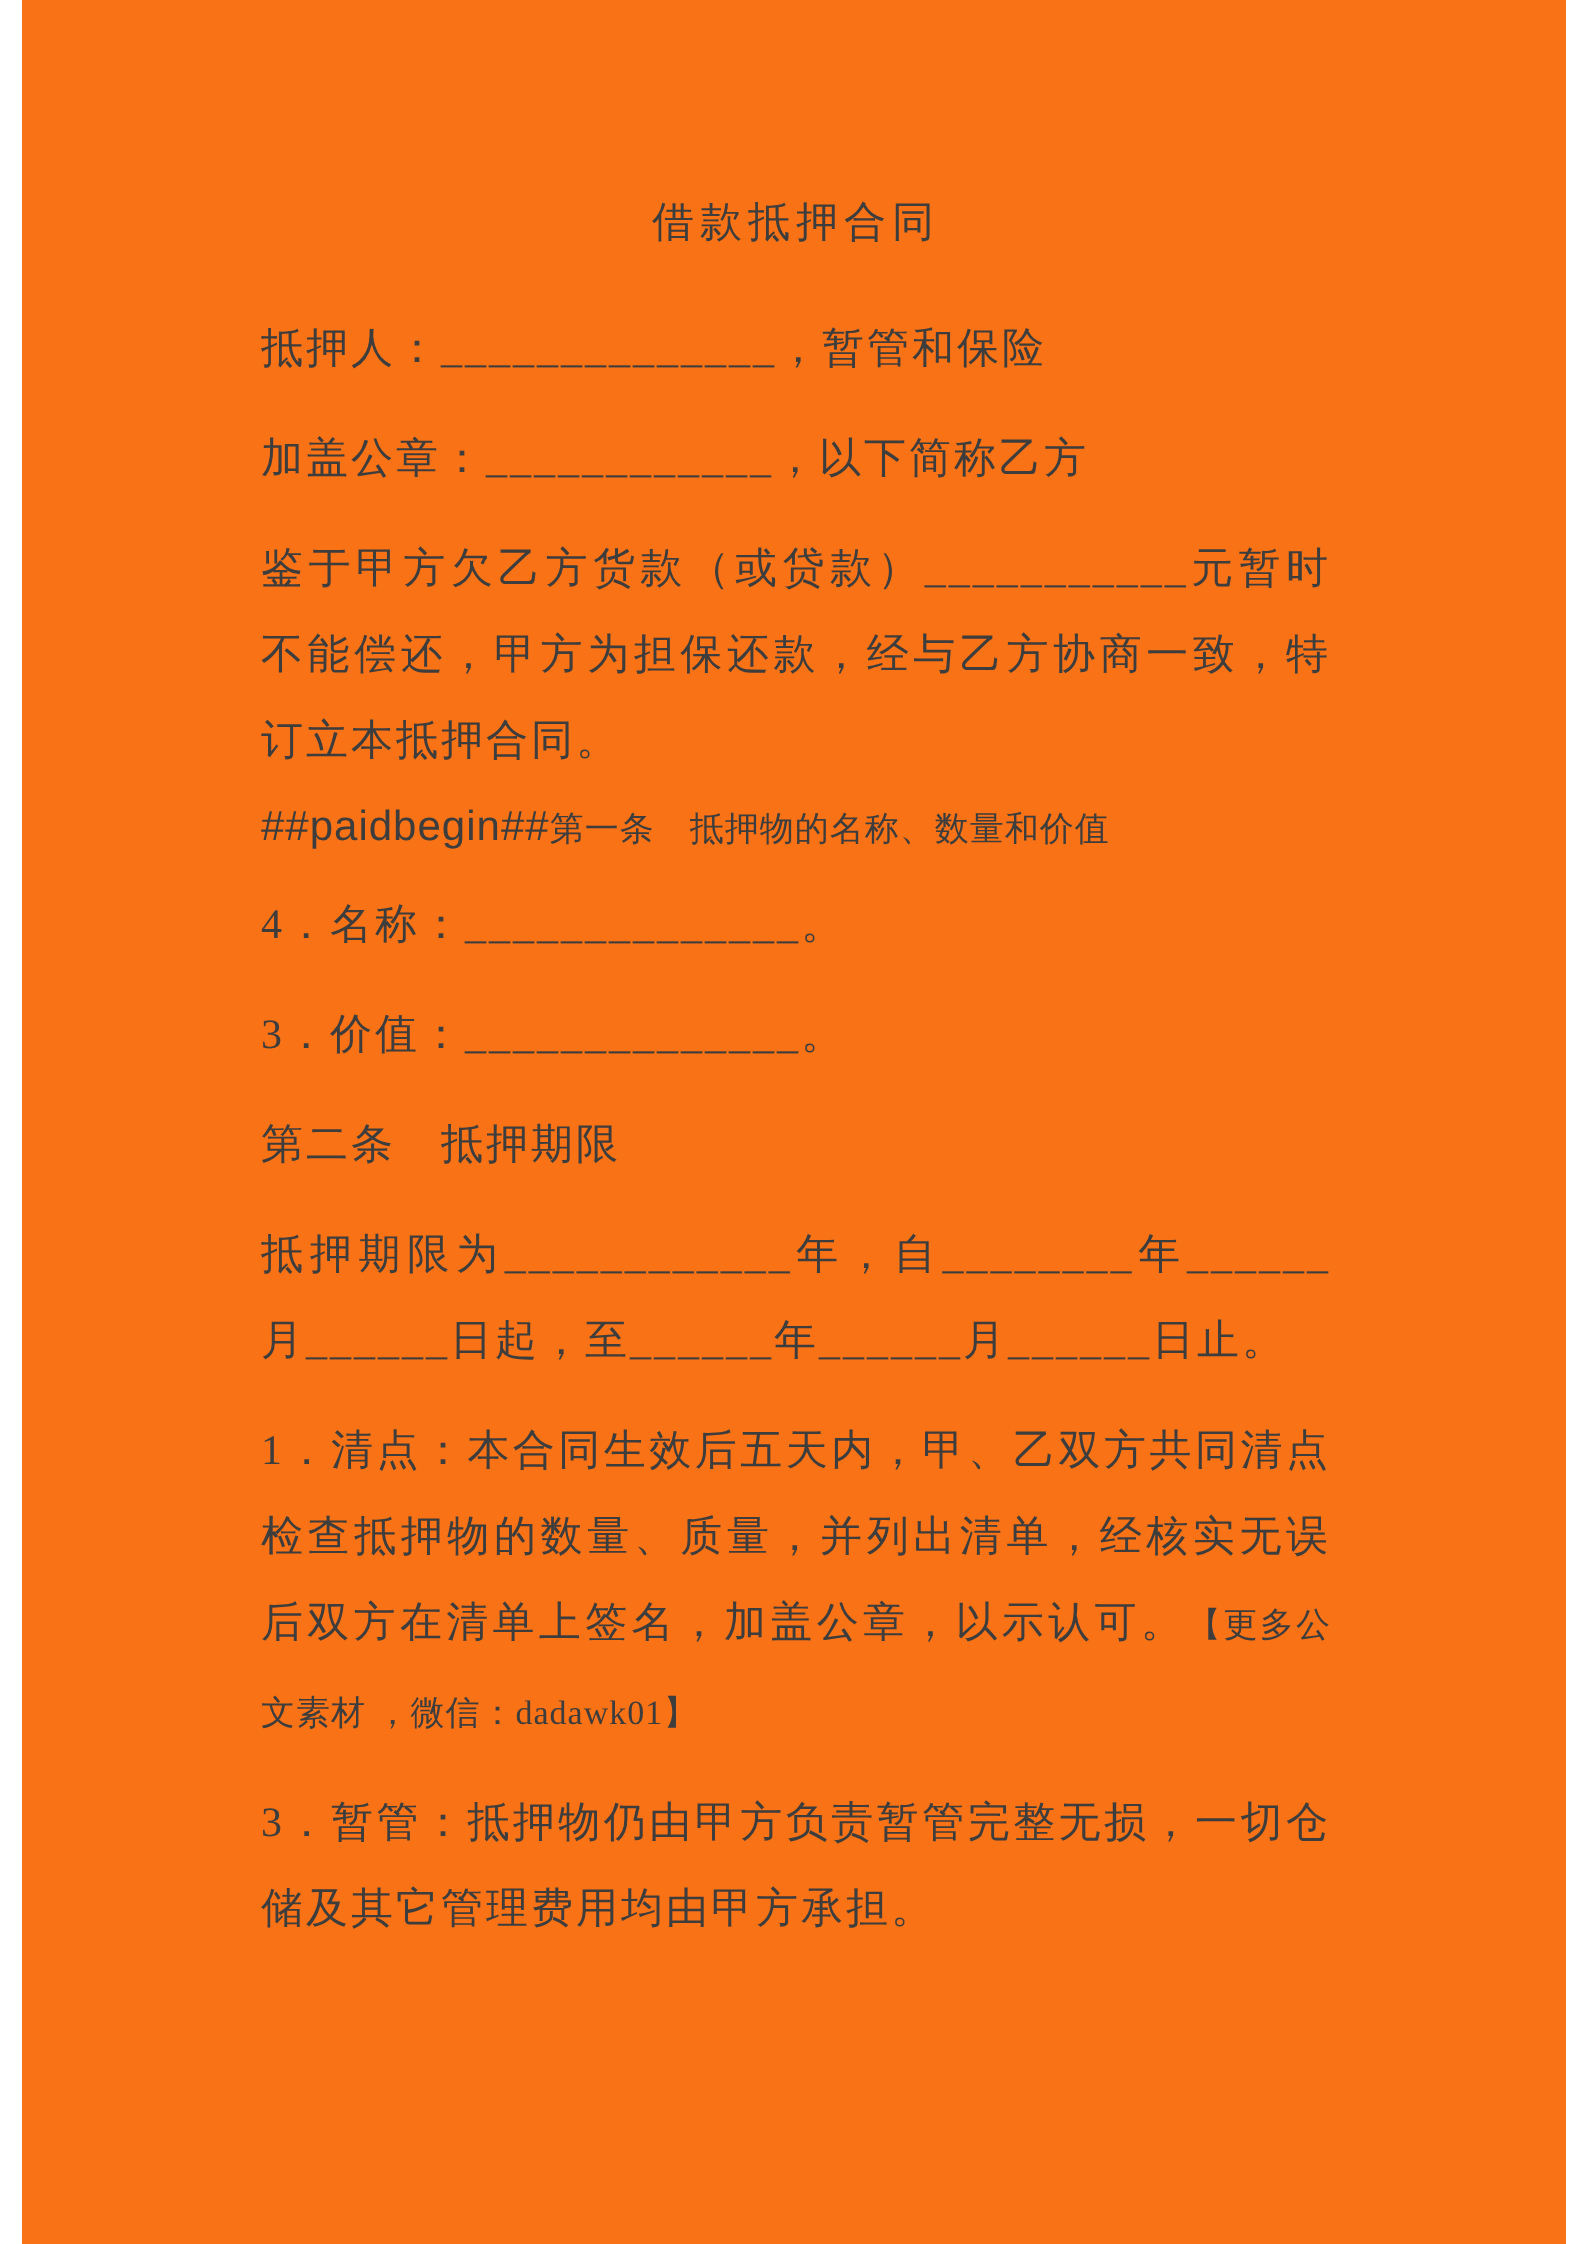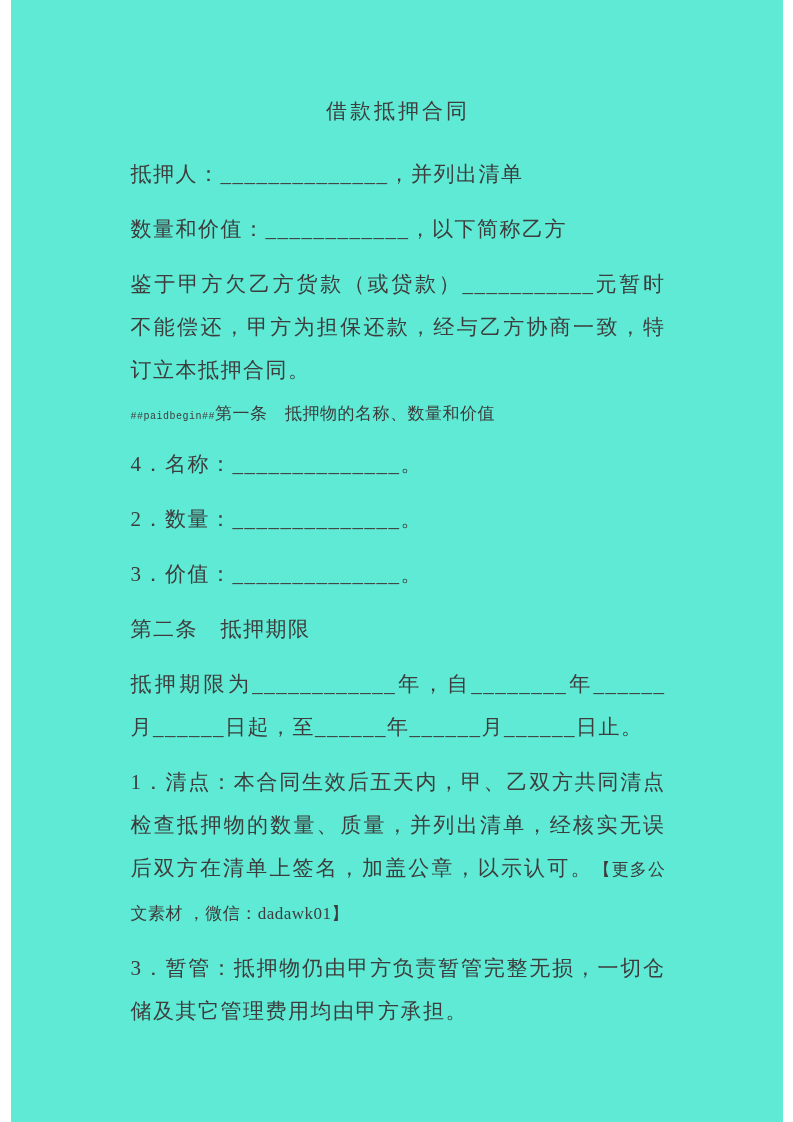--- a/index.html
+++ b/index.html
@@ -5,21 +5,21 @@
   html, body {
     margin: 0;
     padding: 0;
     background: #ffffff;
   }
   .page {
     position: relative;
     width: 772px;
     height: 1122px;
     margin: 0 auto;
-    background: #5eead4;
+    background: #f97316;
     box-sizing: border-box;
     padding: 90px 117px 0 120px;
     font-family: "Liberation Serif", "DejaVu Serif", serif;
     color: #3d3d3d;
     overflow: hidden;
   }
   .title {
     font-size: 21px;
     font-weight: 400;
     text-align: center;
@@ -40,46 +40,45 @@
     margin-bottom: 8px;
   }
   .clause-heading-line {
     font-size: 17px;
     line-height: 28px;
     letter-spacing: 0.5px;
     margin: 0 0 12px 0;
     text-align: left;
   }
   .paid-marker {
-    font-family: Liberation Mono, monospace;
-    font-size: 10px;
+    font-family: Liberation Sans, sans-serif;
+    font-size: 21px;
   }
   .promo {
     font-size: 17px;
     letter-spacing: 0.5px;
   }
 </style>
 </head>
 <body>
 
 <div class="page">
 
   <h1 class="title">借款抵押合同</h1>
 
-  <p class="para">抵押人：______________，并列出清单</p>
+  <p class="para">抵押人：______________，暂管和保险</p>
 
-  <p class="para">数量和价值：____________，以下简称乙方</p>
+  <p class="para">加盖公章：____________，以下简称乙方</p>
 
   <p class="para tight">鉴于甲方欠乙方货款（或贷款）___________元暂时不能偿还，甲方为担保还款，经与乙方协商一致，特订立本抵押合同。</p>
 
   <p class="clause-heading-line"><span class="paid-marker">##paidbegin##</span><span>第一条　抵押物的名称、数量和价值</span></p>
 
   <p class="para">4．名称：______________。</p>
 
-  <p class="para">2．数量：______________。</p>
 
   <p class="para">3．价值：______________。</p>
 
   <p class="para">第二条　抵押期限</p>
 
   <p class="para">抵押期限为____________年，自________年______月______日起，至______年______月______日止。</p>
 
 
   <p class="para"><span>1．清点：本合同生效后五天内，甲、乙双方共同清点检查抵押物的数量、质量，并列出清单，经核实无误后双方在清单上签名，加盖公章，以示认可。</span><span class="promo">【更多公文素材 ，微信：dadawk01】</span></p>
 

